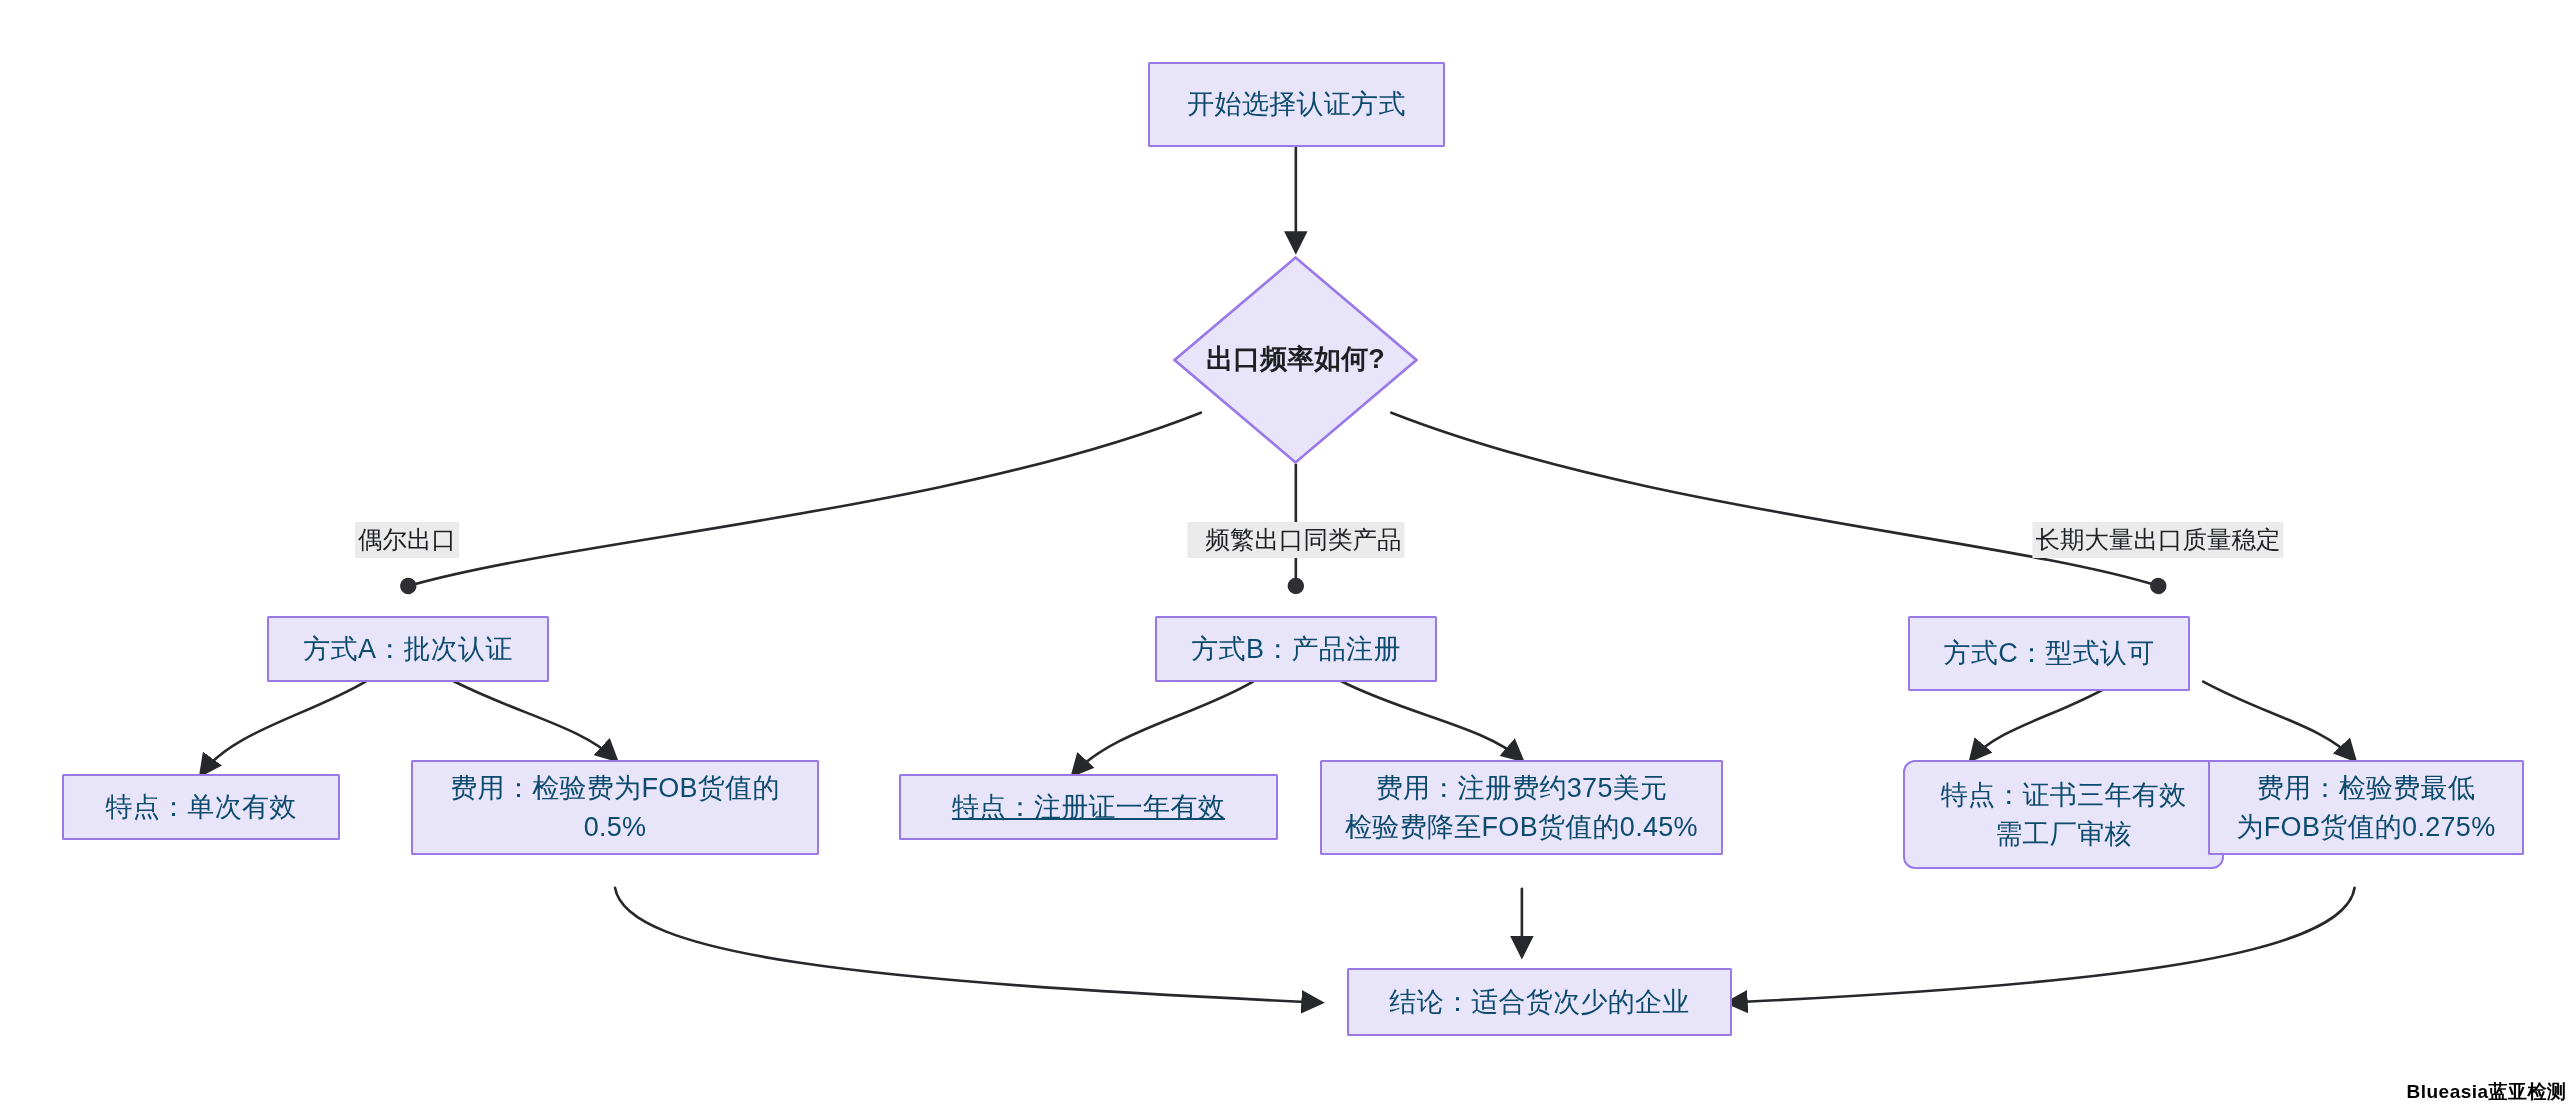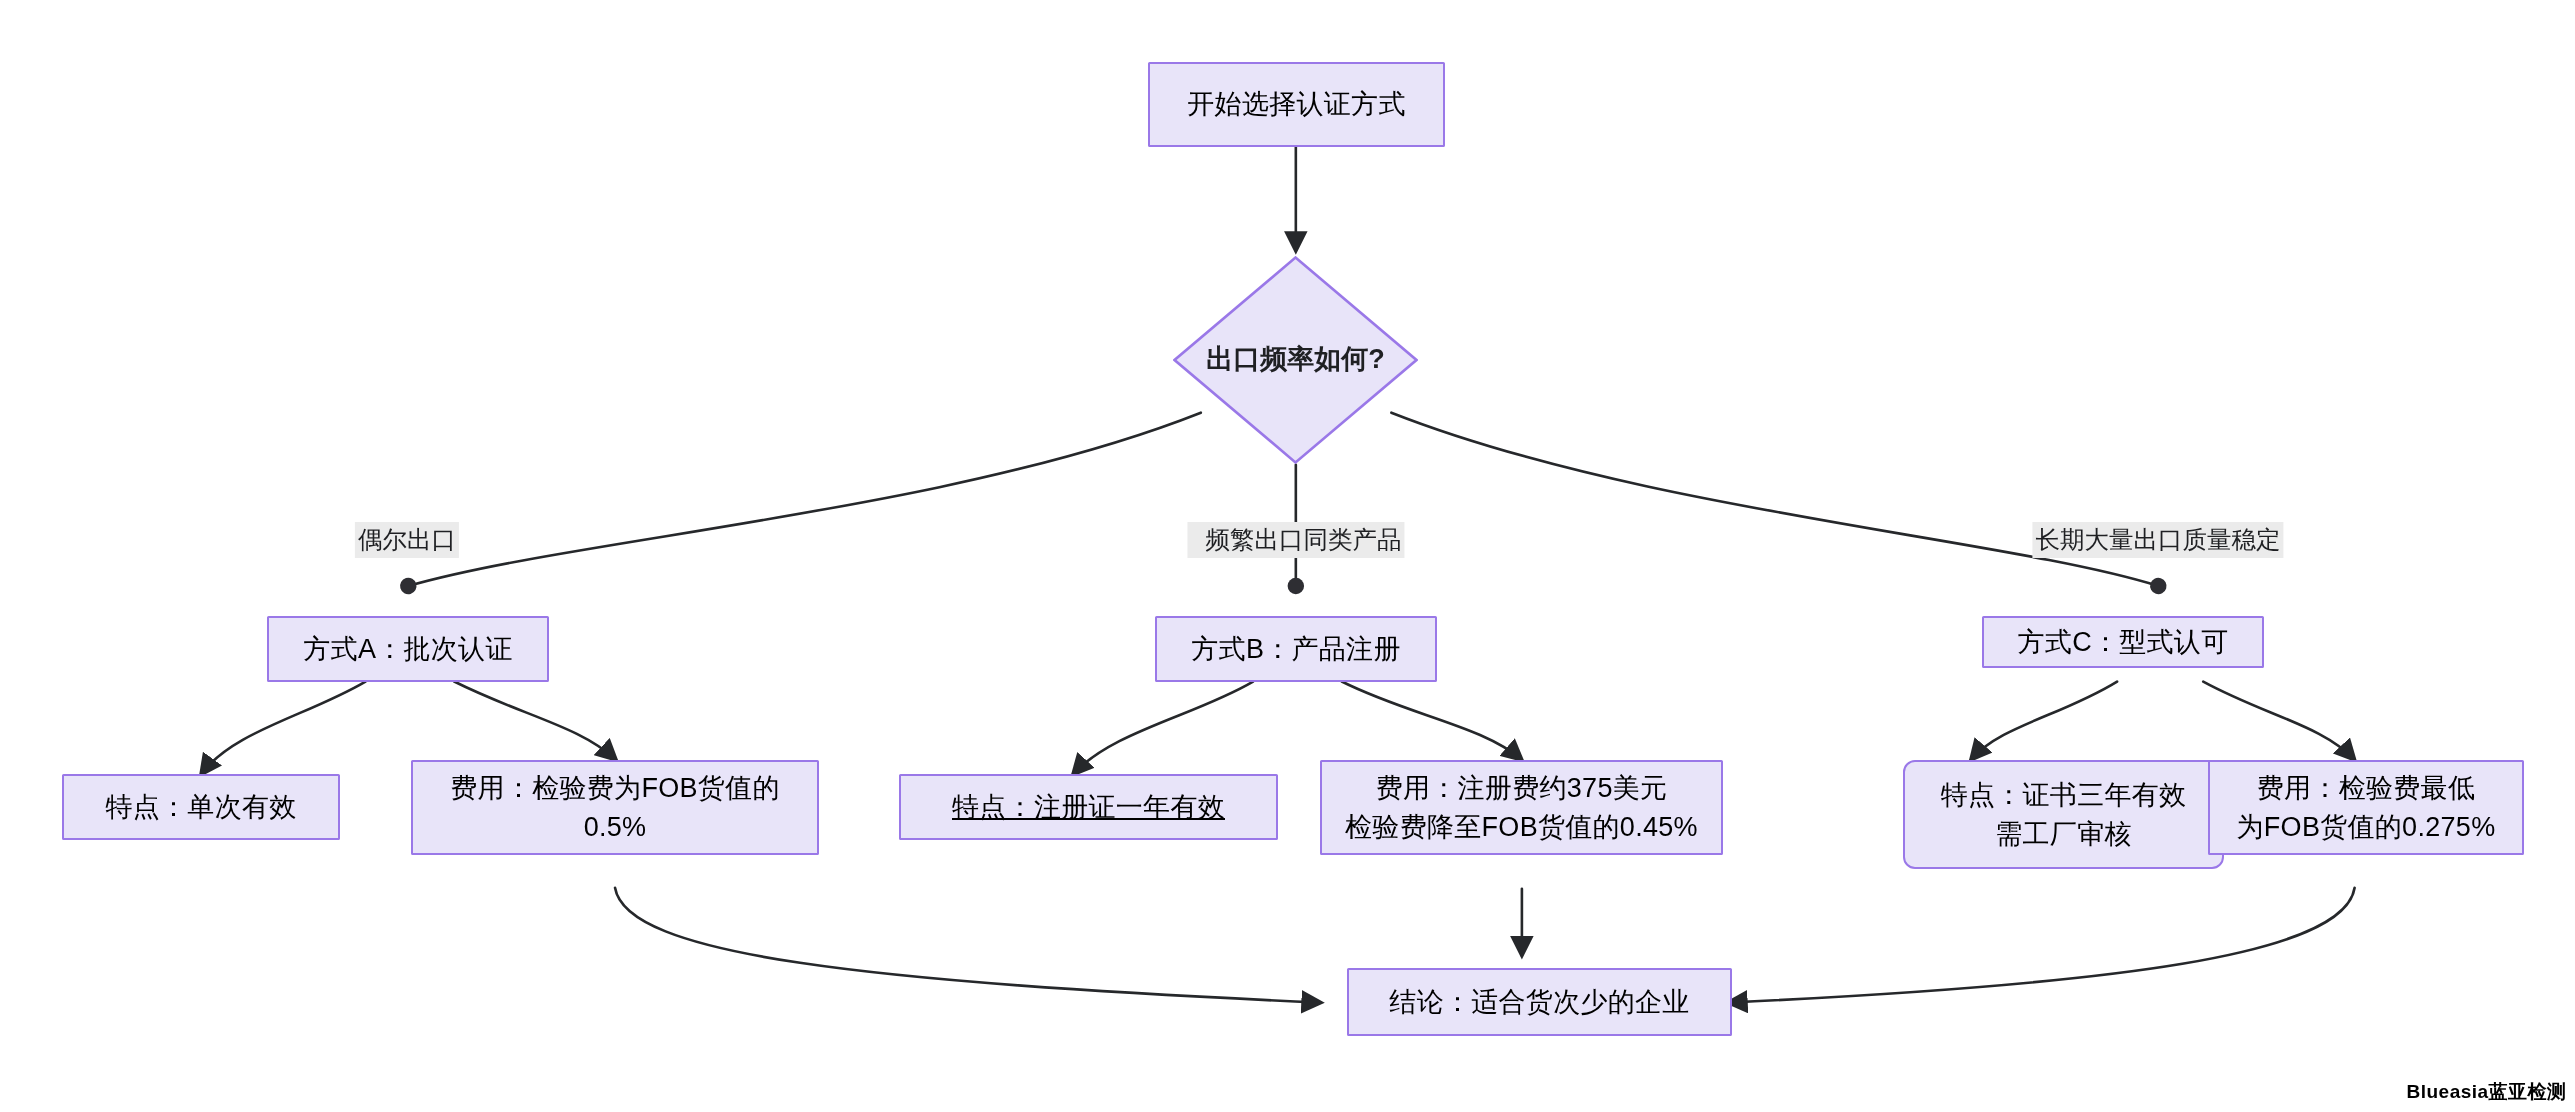--- a/index.html
+++ b/index.html
@@ -29,21 +29,21 @@
   .node {
     position: absolute;
     box-sizing: border-box;
     background: #e8e4f9;
     border: 2.6px solid #9a78e8;
     border-radius: 1.6px;
     display: flex;
     align-items: center;
     justify-content: center;
     text-align: center;
-    color: #000000;
+    color: #0c4a6e;
     font-size: 27px;
     line-height: 1.42;
     letter-spacing: 0.3px;
     white-space: pre-line;
     padding: 3.1px 11.5px;
   }
   .node-diamond {
     position: absolute;
     display: flex;
     align-items: center;
@@ -146,21 +146,21 @@
   </div>
 
   <div class="node" style="left:267px; top:616px; width:282px; height:66px;">
     <span>方式A：批次认证</span>
   </div>
 
   <div class="node" style="left:1155px; top:616px; width:282px; height:66px;">
     <span>方式B：产品注册</span>
   </div>
 
-  <div class="node" style="left:1982px; top:616px; width:282px; height:52px;">
+  <div class="node" style="left:1908px; top:616px; width:282px; height:75px;">
     <span>方式C：型式认可</span>
   </div>
 
   <div class="node" style="left:62px; top:774px; width:278px; height:66px;">
     <span>特点：单次有效</span>
   </div>
 
   <div class="node" style="left:411px; top:760px; width:408px; height:95px;">
     <span>费用：检验费为FOB货值的
 0.5%</span>

